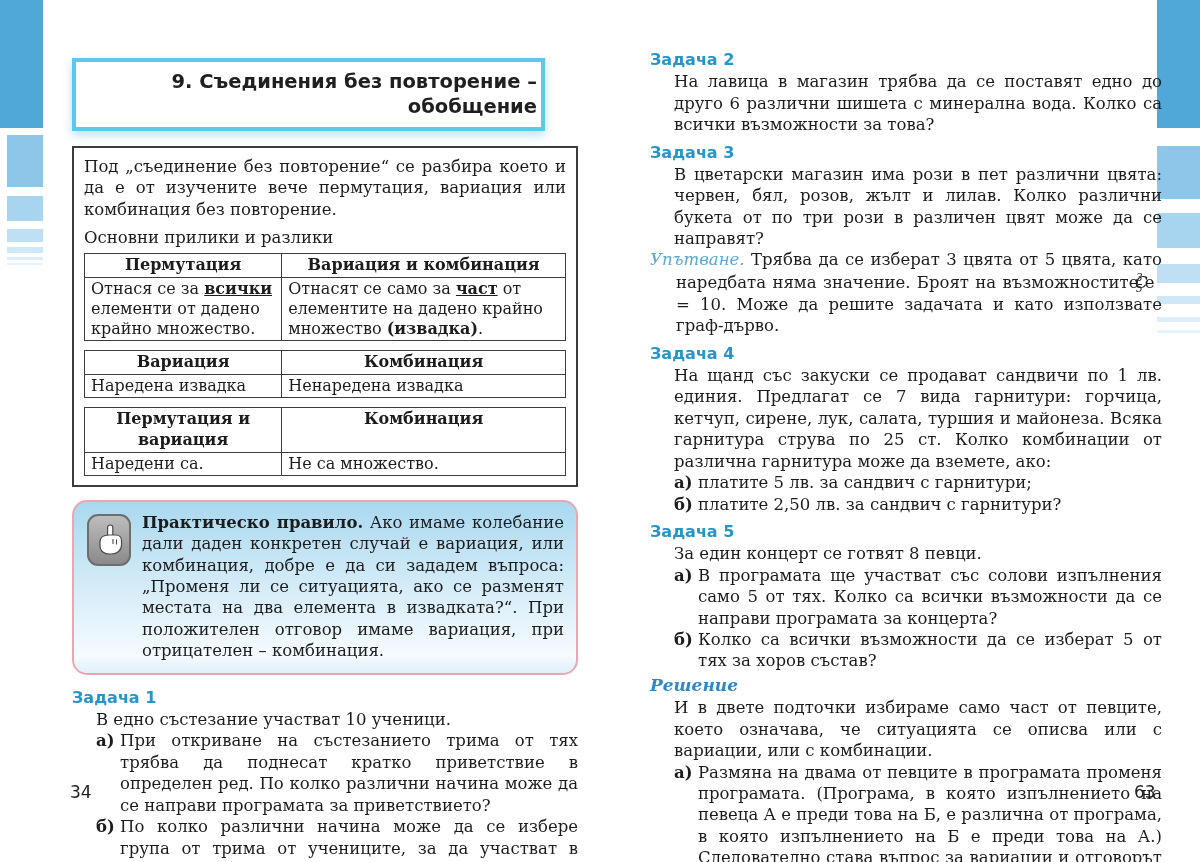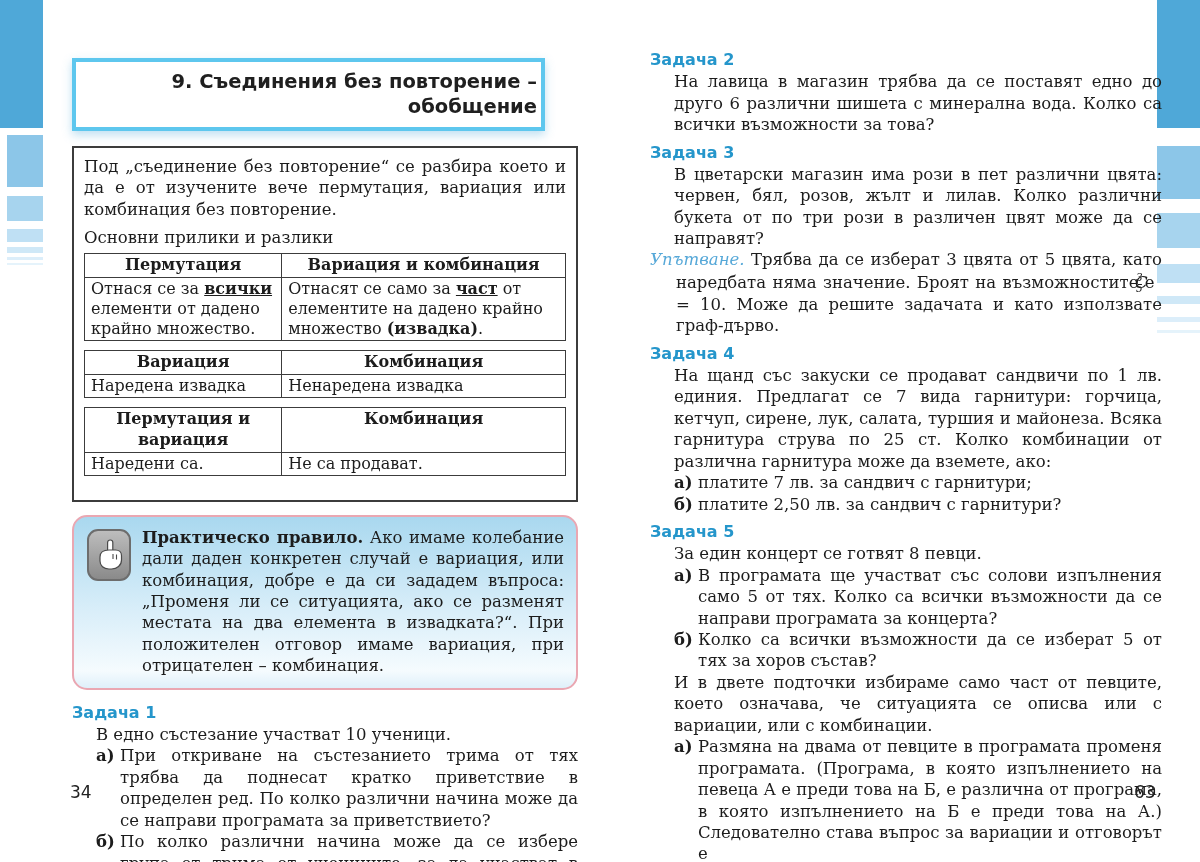--- a/index.html
+++ b/index.html
@@ -37,21 +37,21 @@
   }
   .title-box h1{
     margin:0;font-family:"DejaVu Sans","Liberation Sans",sans-serif;
     font-size:19.5px;font-weight:bold;color:#1f1f1f;text-align:right;
   }
 
   .intro-box{border:2px solid #3c3c3c;padding:8px 10px 9px 10px;margin:0 0 13px 0;}
   .intro-box p{margin:0 0 7px 0;text-align:justify;}
   .intro-box p.subtitle{margin:0 0 5px 0;text-align:left;}
   table.cmp{width:100%;border-collapse:collapse;margin:0 0 9px 0;font-size:16px;}
-  table.cmp:last-child{margin-bottom:15px;}
+  table.cmp:last-child{margin-bottom:0;}
   table.cmp th,table.cmp td{border:1.4px solid #3c3c3c;padding:1px 6px;vertical-align:top;}
   table.cmp th{font-weight:bold;text-align:center;}
   table.cmp td{text-align:left;line-height:1.25;}
   .bu{font-weight:bold;text-decoration:underline;}
   .bold{font-weight:bold;}
 
   .rule-box{
     position:relative;border:2px solid #eaa7b2;border-radius:15px;
     background:linear-gradient(180deg,#a9d8ef 0%,#d9eef9 55%,#f5fbfe 90%,#dff0fa 100%);
     padding:10px 12px 11px 68px;margin:0 0 13px 0;min-height:74px;
@@ -158,21 +158,21 @@
           <col style="width:41%">
           <col style="width:59%">
         </colgroup>
       <tbody>
           <tr>
         <th>Пермутация и вариация</th>
         <th>Комбинация</th>
       </tr>
       <tr>
         <td>Наредени са.</td>
-        <td>Не са продават.</td>
+        <td>Не са множество.</td>
       </tr>
     </tbody>
       </table>
   </div>
 
   <div class="rule-box">
     <div class="badge">
       <svg width="27" height="32" viewBox="0 0 27 32" aria-hidden="true">
         <g fill="#ffffff" stroke="#4a4a4a" stroke-width="1.2">
           <rect x="11.6" y="1" width="5.2" height="15" rx="2.6"></rect>
@@ -217,41 +217,42 @@
           <span class="msup">3</span>
           <span class="msub">5</span>
         </span>
       </span><span> = 10. Може да решите задачата и като използвате граф-дърво.</span></p>
 
   <div class="task-h">Задача 4</div>
   <div class="tbody">
     <p>На щанд със закуски се продават сандвичи по 1 лв. единия. Предлагат се 7 вида гарнитури: горчица, кетчуп, сирене, лук, салата, туршия и майонеза. Всяка гарнитура струва по 25 ст. Колко комбинации от различна гарнитура може да вземете, ако:</p>
     <div class="item">
       <span class="lbl">а)</span>
-      <span class="txt">платите 7 лв. за сандвич с гарнитури;</span>
+      <span class="txt">платите 5 лв. за сандвич с гарнитури;</span>
     </div>
     <div class="item">
       <span class="lbl">б)</span>
       <span class="txt">платите 2,50 лв. за сандвич с гарнитури?</span>
     </div>
   </div>
 
   <div class="task-h">Задача 5</div>
   <div class="tbody">
     <p>За един концерт се готвят 8 певци.</p>
     <div class="item">
       <span class="lbl">а)</span>
       <span class="txt">В програмата ще участват със солови изпълнения само 5 от тях. Колко са всички възможности да се направи програмата за концерта?</span>
     </div>
     <div class="item">
       <span class="lbl">б)</span>
       <span class="txt">Колко са всички възможности да се изберат 5 от тях за хоров състав?</span>
     </div>
   </div>
 
+  <div class="sol-h">Решение</div>
   <div class="tbody">
     <p>И в двете подточки избираме само част от певците, което означава, че ситуацията се описва или с вариации, или с комбинации.</p>
     <div class="item">
       <span class="lbl">а)</span>
       <span class="txt"><span>Размяна на двама от певците в програмата променя програмата. (Програма, в която изпълнението на певеца А е преди това на Б, е различна от програма, в която изпълнението на Б е преди това на А.) Следователно става въпрос за вариации и отговорът е </span></span>
     </div>
 
   </div>
 </div>
 

